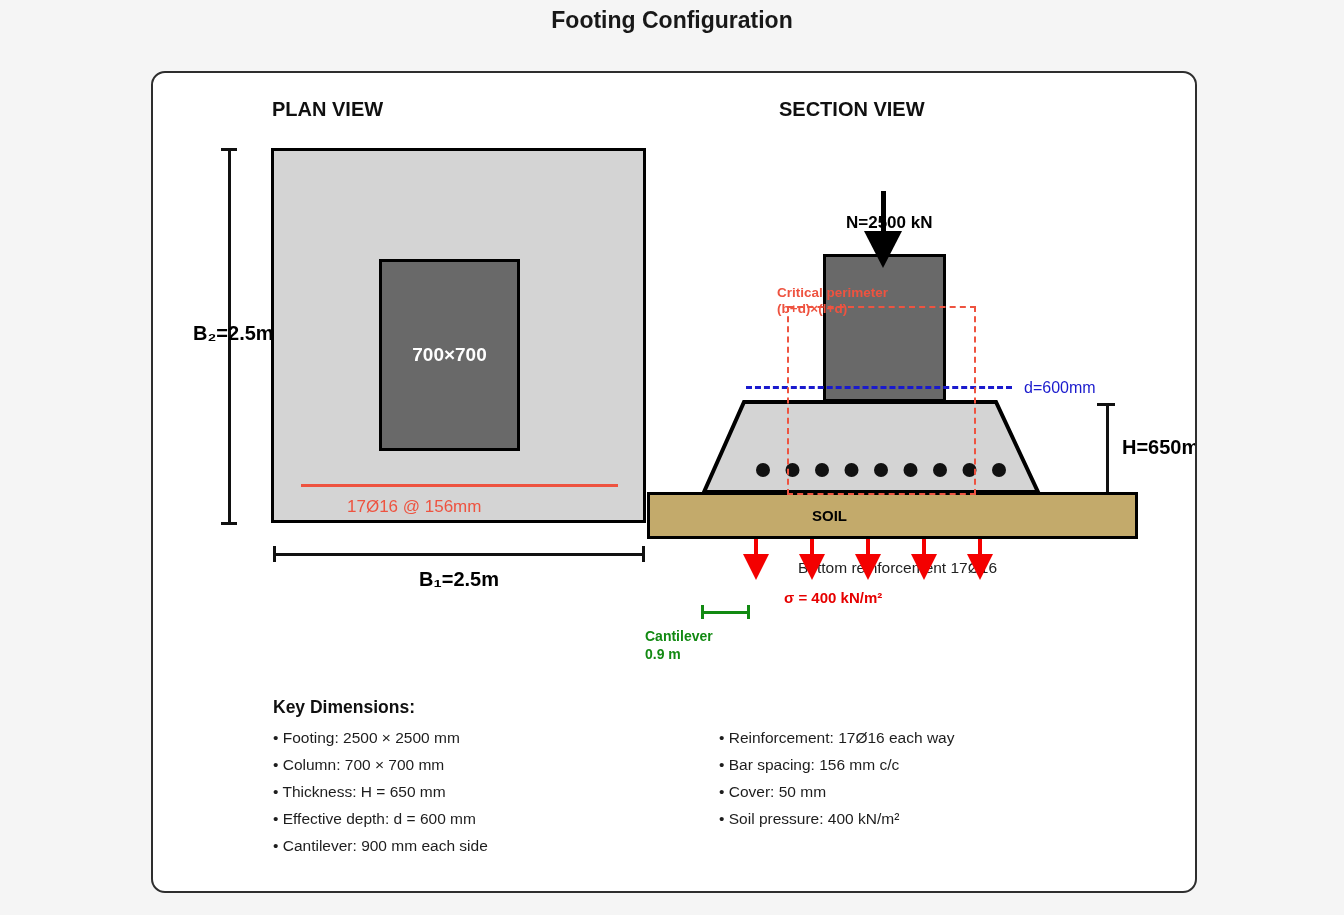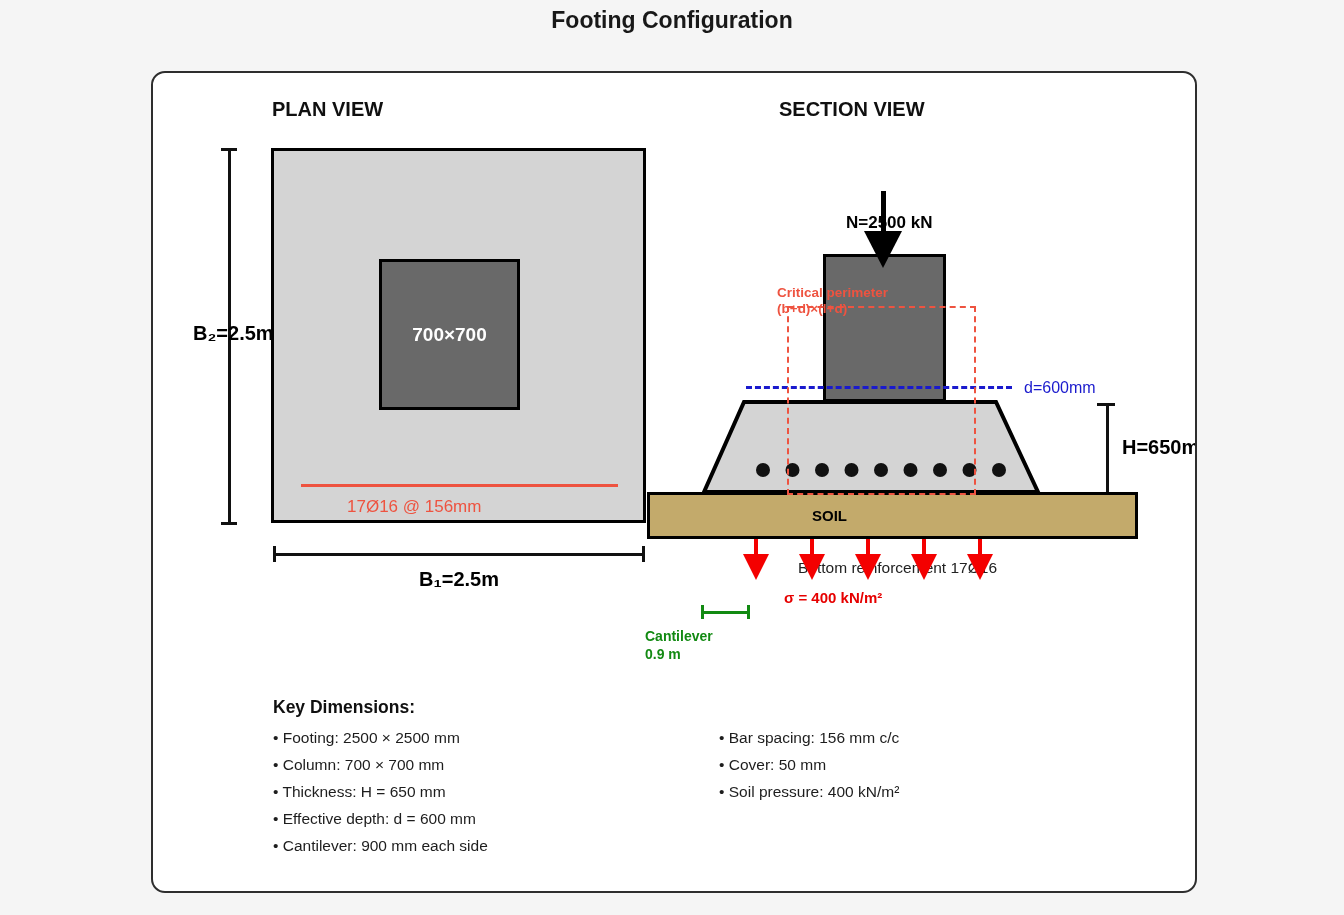--- a/index.html
+++ b/index.html
@@ -14,21 +14,21 @@
   #container { position:absolute; left:151px; top:71px; width:1046px; height:822px;
     background:#ffffff; border:2.5px solid #2e2e2e; border-radius:14px; overflow:hidden; }
 
   .view-title { position:absolute; font-size:20px; font-weight:700; color:#101010; }
   #plan-title { left:119px; top:25px; }
   #section-title { left:626px; top:25px; }
 
   
   #plan-footing { position:absolute; left:118px; top:75px; width:375px; height:375px;
     background:#d4d4d4; border:3.5px solid #000; }
-  #plan-column { position:absolute; left:226px; top:186px; width:141px; height:151px;
+  #plan-column { position:absolute; left:226px; top:186px; width:141px; height:192px;
     background:#696969; border:3.5px solid #000; display:flex; align-items:center; justify-content:center; }
   #plan-column-label { color:#fff; font-size:19px; font-weight:700; }
 
   #plan-rebar-line { position:absolute; left:148px; top:411px; width:317px; height:3px; background:#ee5340; }
   #plan-rebar-label { position:absolute; left:194px; top:424px; font-size:17px; font-weight:400; color:#ee5340; }
 
   .dim { background:#111; position:absolute; }
   #b2-line { left:75px; top:76px; width:2.5px; height:375px; }
   #b2-tick-top { left:68px; top:75px; width:16px; height:2.5px; }
   #b2-tick-bottom { left:68px; top:449px; width:16px; height:2.5px; }
@@ -192,18 +192,19 @@
 
   <div id="keydim-heading">Key Dimensions:</div>
   <div id="keydim-left" class="keydim-col">
     <div>• Footing: 2500 × 2500 mm</div>
     <div>• Column: 700 × 700 mm</div>
     <div>• Thickness: H = 650 mm</div>
     <div>• Effective depth: d = 600 mm</div>
     <div>• Cantilever: 900 mm each side</div>
   </div>
   <div id="keydim-right" class="keydim-col">
+    <div>• Reinforcement: 17Ø16 each way</div>
     <div>• Bar spacing: 156 mm c/c</div>
     <div>• Cover: 50 mm</div>
     <div>• Soil pressure: 400 kN/m²</div>
   </div>
 
 </div>
 
 </body></html>

